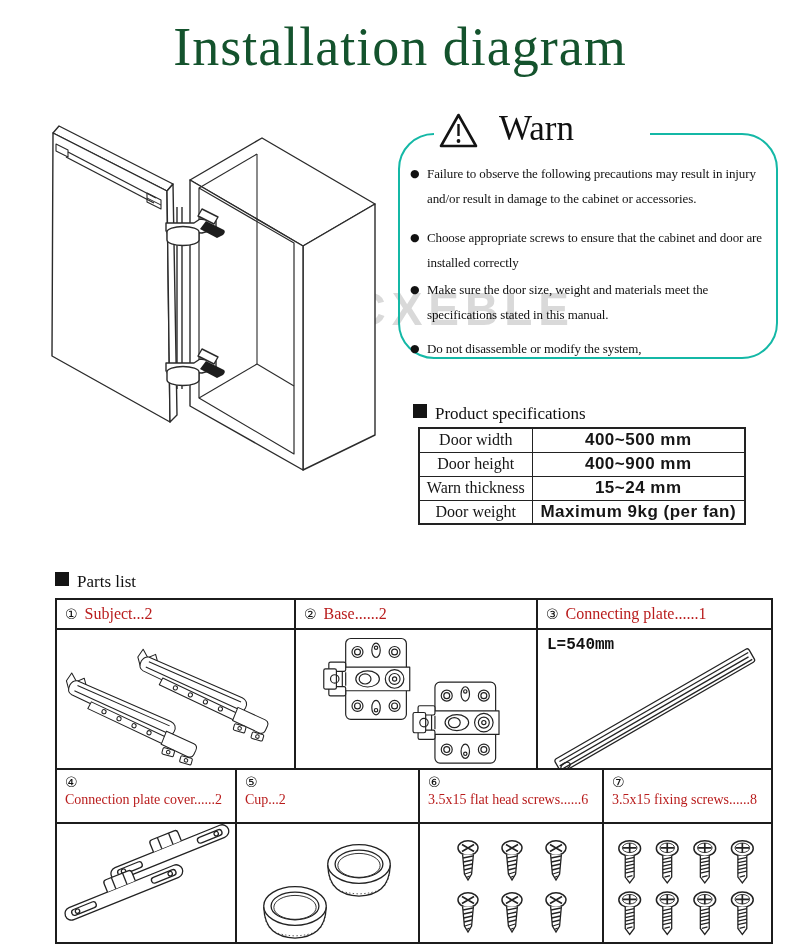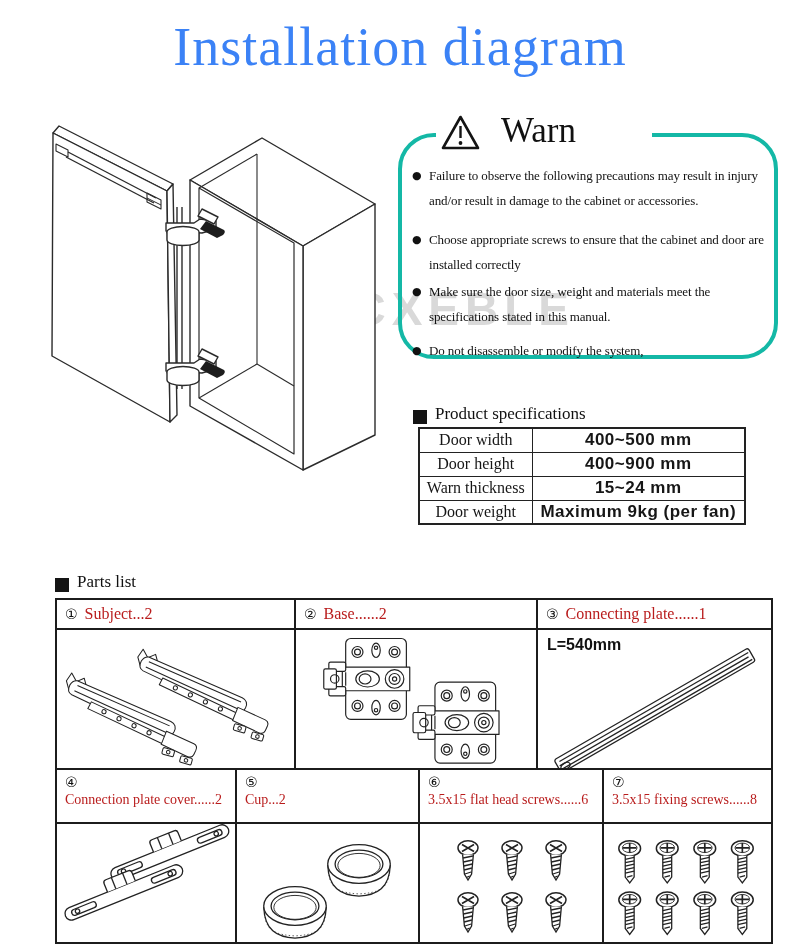--- a/index.html
+++ b/index.html
@@ -2,45 +2,45 @@
 <html><head>
 <meta charset="utf-8">
 <style>
   * { margin:0; padding:0; box-sizing:border-box; }
   html,body { background:#ffffff; }
   body { width:800px; height:952px; position:relative; font-family:"Liberation Serif", serif; color:#161616; overflow:hidden; }
   .page { position:absolute; inset:0; background:#fff; }
 
   
   .page-title { position:absolute; top:16px; left:0; right:0; text-align:center;
-    font-family:"Liberation Serif", serif; font-size:54px; font-weight:400; letter-spacing:1px; color:#3b82f6; }
+    font-family:"Liberation Serif", serif; font-size:54px; font-weight:400; letter-spacing:1px; color:#14532d; }
 
   
   .watermark { position:absolute; left:274px; top:282px; z-index:0;
     font-family:"Liberation Sans", sans-serif; font-weight:bold; font-size:46px;
     letter-spacing:6px; color:#d9d9d9; }
 
   .main-illo { position:absolute; left:20px; top:103px; width:400px; height:385px; z-index:1; }
 
   
   .warn-box { position:absolute; left:398px; top:133px; width:380px; height:226px; z-index:2;
-    border:4px solid #14b8a6; border-radius:36px; background:transparent; }
+    border:2px solid #14b8a6; border-radius:36px; background:transparent; }
   .warn-gap { position:absolute; top:-5px; left:34px; width:216px; height:9px; background:#fff; }
   .warn-head { position:absolute; top:-24px; left:38px; display:flex; align-items:center; gap:20px; }
   .warn-tri { width:41px; height:37px; }
   .warn-title { font-size:35px; color:#111; line-height:1; padding-bottom:4px; }
   .warn-list { position:absolute; top:26px; left:10px; right:5px; }
   .warn-item { display:flex; align-items:flex-start; font-size:13px; line-height:25px; letter-spacing:-0.1px; color:#111; }
   .warn-item .blt { width:17px; flex:0 0 17px; font-size:11px; line-height:25px; font-family:"DejaVu Sans", sans-serif; }
   .warn-item.m1 { margin-top:14px; }
   .warn-item.m2 { margin-top:2px; }
   .warn-item.m3 { margin-top:9px; }
 
   
-  .sec-head { position:absolute; display:flex; align-items:flex-end; gap:8px; z-index:2; }
+  .sec-head { position:absolute; display:flex; align-items:flex-start; gap:8px; z-index:2; }
   .sec-head .sq { width:14px; height:14px; background:#141414; display:inline-block; }
   .sec-head .sh-txt { font-size:17px; color:#111; }
   .spec-head { left:413px; top:404px; }
   .parts-head { left:55px; top:572px; }
 
   
   .spec-table { position:absolute; left:418px; top:427px; width:328px; z-index:2;
     border-collapse:collapse;border-radius:24px; }
   .spec-table td { border:1.5px solid #222; height:24px; text-align:center; vertical-align:middle; }
   .spec-table { border:2.5px solid #222; }
@@ -56,21 +56,21 @@
   .w3a { width:239px; } .w3b { width:242px; } .w3c { flex:1; }
   .w4a { width:180px; } .w4b { width:183px; } .w4c { width:184px; } .w4d { flex:1; }
   .phead { height:28px; display:flex; align-items:center; gap:7px; padding-left:8px; }
   .phead2 { height:52px; display:flex; flex-direction:column; align-items:flex-start; justify-content:flex-start; gap:2px; padding:4px 0 0 8px; }
   .pnum { font-family:"DejaVu Sans", sans-serif; font-size:14px; color:#111; }
   .plabel { font-size:16px; color:#b91c1c; white-space:nowrap; }
   .phead2 .plabel { font-size:14px; }
   .pillo3 { height:138px; }
   .pillo4 { height:118px; }
   .pillo3 svg, .pillo4 svg { display:block; width:100%; height:100%; }
-  .pnote { position:absolute; top:6px; left:9px; font-family:Liberation Sans, sans-serif; font-weight:bold; font-size:16px; color:#111; z-index:3; }
+  .pnote { position:absolute; top:6px; left:9px; font-family:Liberation Mono, monospace; font-weight:bold; font-size:16px; color:#111; z-index:3; }
   .defs-svg { position:absolute; width:0; height:0; overflow:hidden; }
 </style>
 </head>
 <body>
 
 <div class="page">
 
   <svg class="defs-svg" aria-hidden="true">
     <defs>
       <g id="sc-flat" fill="none" stroke="#222" stroke-width="1.3">

